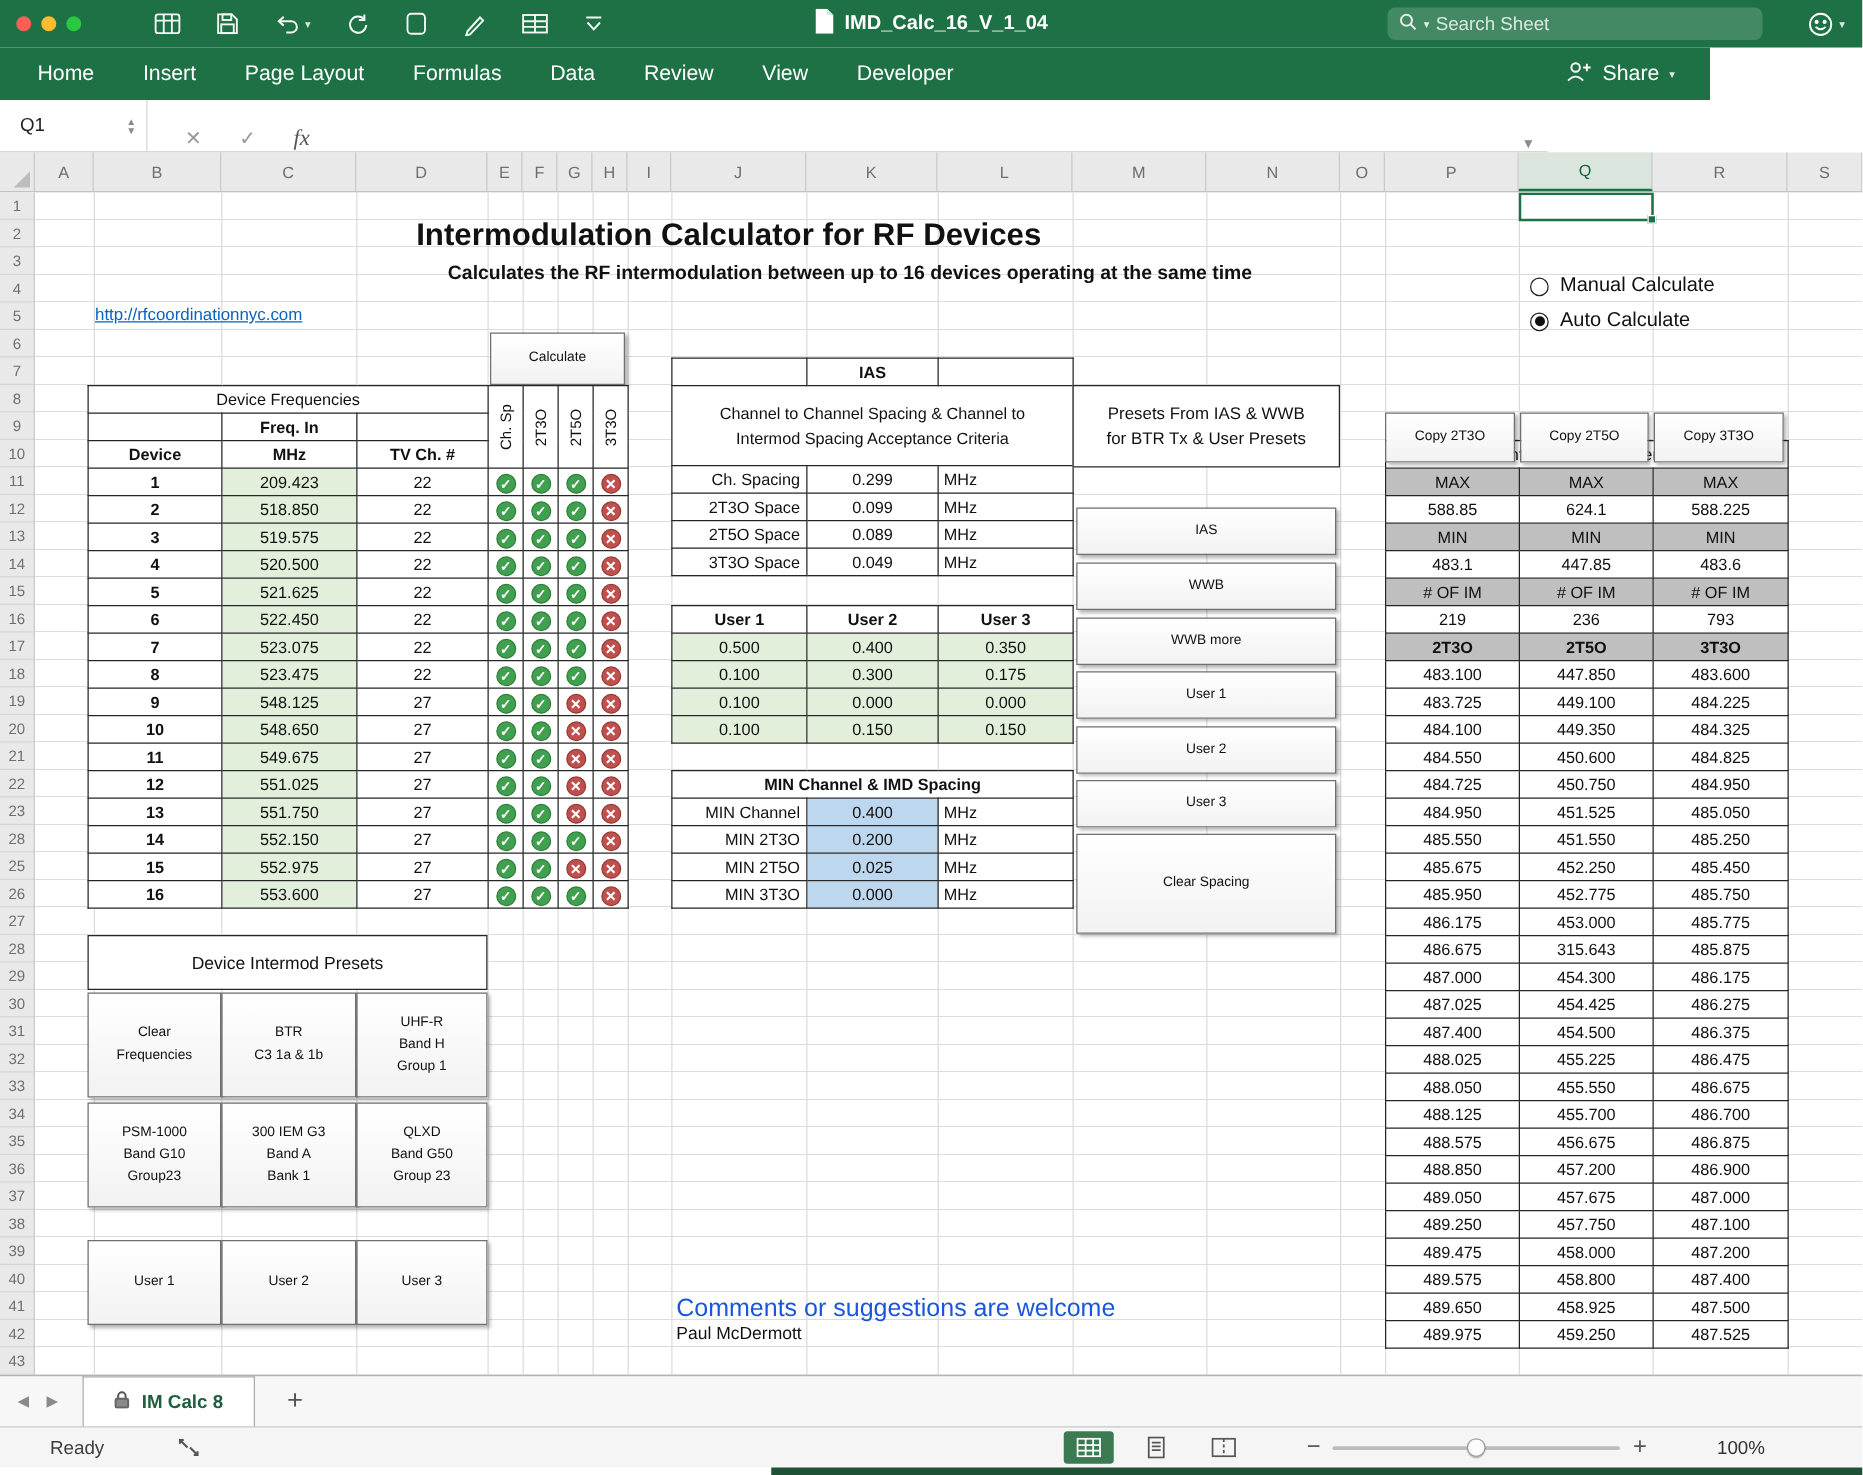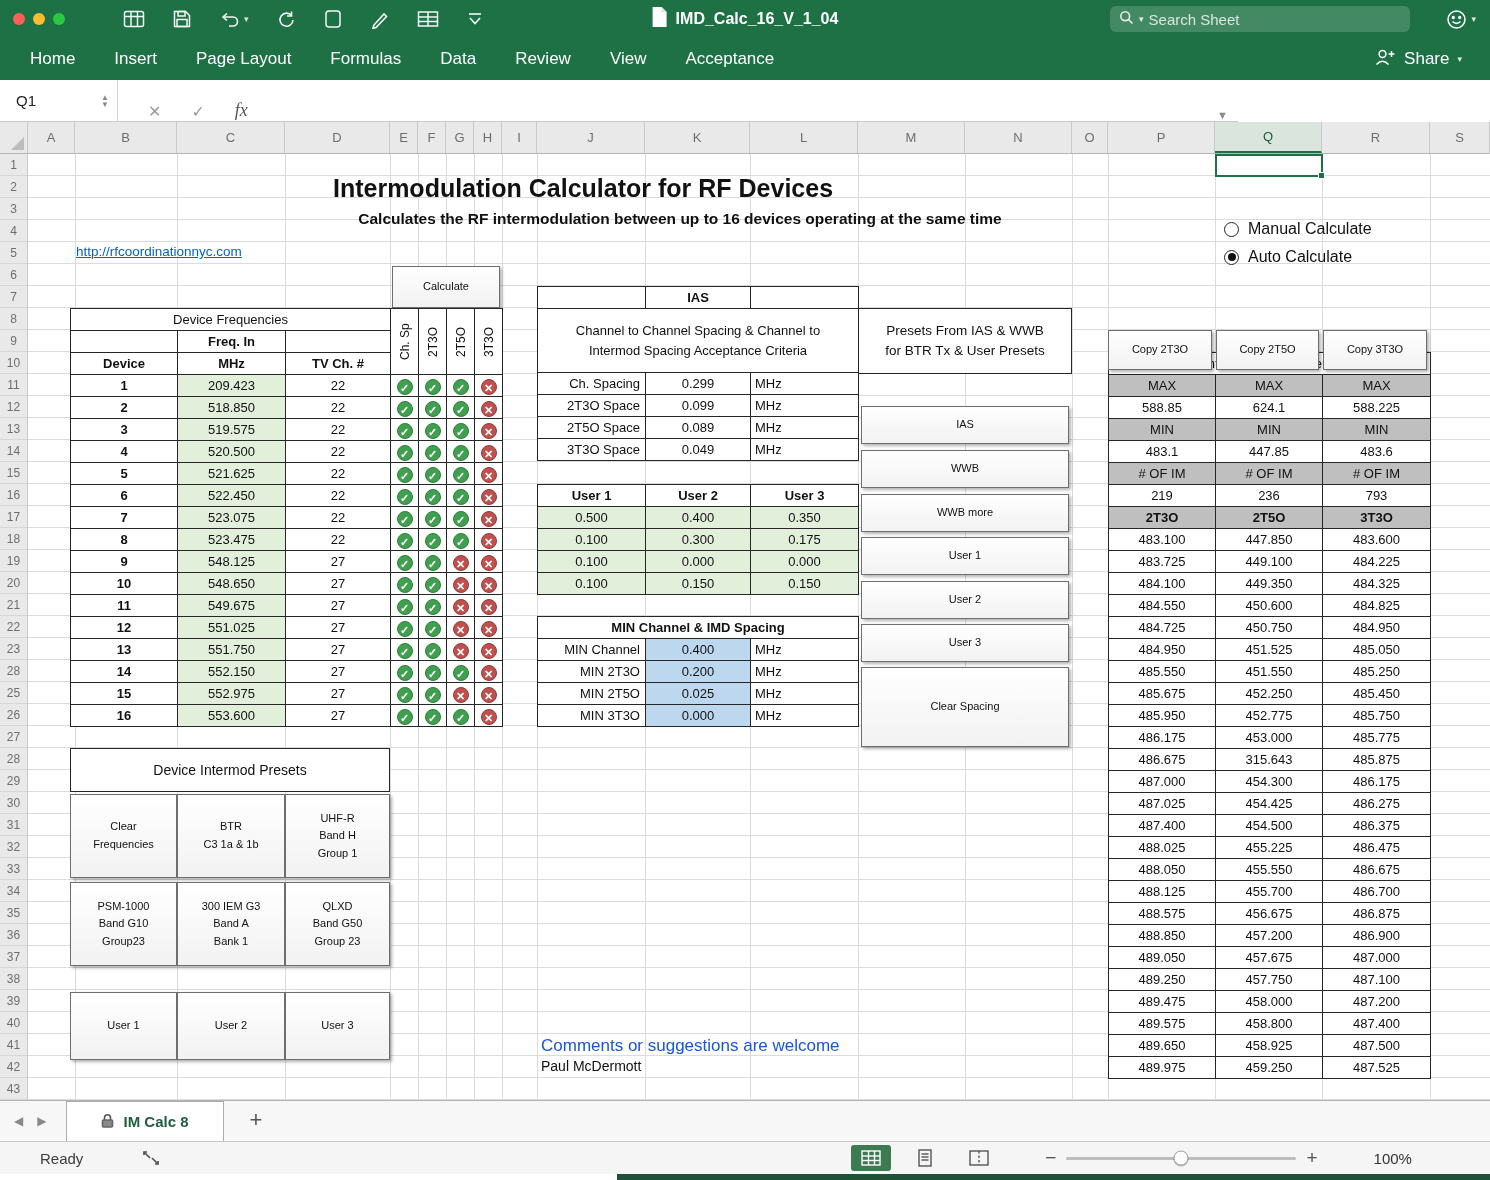--- a/index.html
+++ b/index.html
@@ -10,21 +10,21 @@
   .traffic{display:flex;align-items:center;gap:8px;margin-left:13px}
   .tl{width:12px;height:12px;border-radius:50%;display:inline-block}
   .tl.red{background:#FF5F57}.tl.yellow{background:#FEBC2E}.tl.green{background:#28C840}
   .qat{display:flex;align-items:center;gap:27px;margin-left:58px;opacity:.95}
   .qat .qi{display:flex;align-items:center;gap:3px}
   .caret{font-size:9px;color:rgba(255,255,255,.85)}
   .doc-title{position:absolute;left:50%;transform:translateX(-50%);display:flex;align-items:center;gap:8px;font-size:16px;font-weight:bold;white-space:nowrap}
   .searchbox{position:absolute;right:80px;width:300px;height:26px;border-radius:6px;background:rgba(255,255,255,.17);display:flex;align-items:center;gap:5px;padding:0 9px;color:rgba(255,255,255,.8);font-size:15px}
   .smiley{position:absolute;right:14px;display:flex;align-items:center;gap:4px}
   
-  .ribbon{position:absolute;top:38px;left:0;width:1490px;height:42px;background:#1E7145;display:flex;align-items:center;color:#fff}
+  .ribbon{position:absolute;top:38px;left:0;width:1368px;height:42px;background:#1E7145;display:flex;align-items:center;color:#fff}
   .tabswrap{display:flex;align-items:center;gap:39px;margin-left:30px;font-size:17px}
   .rtab{cursor:default;white-space:nowrap}
   .share{position:absolute;right:28px;display:flex;align-items:center;gap:8px;font-size:17px}
   
   .fbar{position:absolute;top:80px;left:0;width:1238px;height:42px;background:#fff;border-bottom:1px solid #C9C9C9;display:flex;align-items:flex-end}
   .namebox{width:118px;height:100%;border-right:1px solid #D5D5D5;display:flex;align-items:center;padding-left:16px;font-size:15px;color:#222;gap:14px}
   .steppers{display:flex;flex-direction:column;font-size:8px;color:#8a8a8a;line-height:7px;margin-left:auto;margin-right:8px}
   .fbtn{color:#9a9a9a;font-size:16px;margin-left:30px}
   .fx{font-style:italic;font-family:"Liberation Serif",serif;font-size:18px;color:#555;margin-left:30px}
   .fbinput{flex:1;height:100%}
@@ -43,21 +43,21 @@
   .selection{position:absolute;left:1215px;top:0;width:108px;height:23px;border:2px solid #1E7145;z-index:3}
   .selection .handle{position:absolute;right:-4px;bottom:-4px;width:7px;height:7px;background:#1E7145;border:1px solid #fff}
   
   .ov{position:absolute;z-index:2}
   .pagetitle{left:160px;width:846px;top:20px;font-size:25px;font-weight:bold;text-align:center}
   .pagesub{left:230px;width:900px;top:56px;font-size:15.5px;font-weight:bold;text-align:center}
   .sheetlink{left:76px;top:90px;font-size:13.5px;color:#0563C1;text-decoration:underline}
   .radio-row{left:1224px;display:flex;align-items:center;gap:9px;font-size:16px}
   .radio{width:15px;height:15px;border:1.5px solid #222;border-radius:50%;display:flex;align-items:center;justify-content:center;background:#fff}
   .radio.checked::after{content:'';width:8px;height:8px;background:#111;border-radius:50%}
-  .comment1{left:541px;top:882px;font-size:17px;color:#1A56DB}
+  .comment1{left:541px;top:882px;font-size:20px;color:#1A56DB}
   .comment2{left:541px;top:904px;font-size:14px;color:#111}
   
   .formbtn{position:absolute;z-index:2;background:linear-gradient(#FFFFFF,#F2F2F2);border:1px solid #6F6F6F;box-shadow:2px 2px 3px rgba(0,0,0,.3);display:flex;align-items:center;justify-content:center;text-align:center;font-size:11px;color:#111;white-space:pre-line;line-height:1.6}
   .calcbtn{left:392px;top:112px;width:108px;height:42px}
   .pbtn{left:861px;width:208px}
   
   .xtable{position:absolute;border-collapse:collapse;table-layout:fixed;z-index:2;background:#fff;font-size:13px;color:#111}
   .xtable td{border:1px solid #262626;padding:0;height:21px;line-height:21px;text-align:center;overflow:hidden;white-space:nowrap}
   .xtable td.b{font-weight:bold}
   .xtable td.g{background:#E2EFDA}
@@ -68,21 +68,21 @@
   .xtable td.desc{white-space:normal;line-height:1.5;padding:2px 16px;height:64px}
   .rotcell{vertical-align:bottom}
   .rot{writing-mode:vertical-rl;transform:rotate(180deg);font-size:12px;margin:2px auto;height:60px;line-height:14px}
   .ic{display:inline-block;width:16px;height:16px;border-radius:50%;line-height:16px;font-size:11px;color:#fff;font-weight:bold;vertical-align:middle}
   .ic.ok{background:#41A050;border:1px solid #2F7F3A}
   .ic.bad{background:#C0504D;border:1px solid #973A37}
   .hdrbox{position:absolute;z-index:2;background:#fff;border:1px solid #262626;display:flex;flex-direction:column;align-items:center;justify-content:center;font-size:13.5px;text-align:center;line-height:1.5}
   
   .tabbar{position:absolute;top:1100px;left:0;width:1490px;height:41px;background:#F7F7F7;border-top:1px solid #B5B5B5;display:flex;align-items:flex-end}
   .navarrow{color:#8a8a8a;font-size:12px;margin:0 14px 13px 14px}
-  .sheettab{height:40px;background:#fff;border:1px solid #ABABAB;border-bottom:none;display:flex;align-items:center;gap:9px;padding:0 34px;font-size:15px;font-weight:bold;color:#215E3F;margin-left:6px}
+  .sheettab{height:40px;background:#fff;border:1px solid #ABABAB;border-bottom:none;display:flex;align-items:center;gap:9px;padding:0 24px;font-size:15px;font-weight:bold;color:#215E3F;margin-left:6px}
   .addtab{color:#555;font-size:22px;margin:0 0 8px 26px;font-weight:normal}
   
   .statusbar{position:absolute;top:1141px;left:0;width:1490px;height:33px;background:#F5F5F5;border-top:1px solid #C8C8C8;display:flex;align-items:center;font-size:15px;color:#3c3c3c}
   .ready{margin-left:40px}
   .statico{margin-left:58px;display:flex;align-items:center}
   .viewbtns{display:flex;align-items:center;gap:14px;margin-left:690px}
   .viewbtn{width:40px;height:26px;display:flex;align-items:center;justify-content:center;border-radius:3px}
   .viewbtn.active{background:#3C7A52}
   .zoomminus,.zoomplus{color:#555;font-size:19px}
   .zoomminus{margin-left:46px}
@@ -182,21 +182,21 @@
 
 <div class="ribbon">
   <div class="tabswrap" id="tabsWrap">
       <span class="rtab">Home</span>
       <span class="rtab">Insert</span>
       <span class="rtab">Page Layout</span>
       <span class="rtab">Formulas</span>
       <span class="rtab">Data</span>
       <span class="rtab">Review</span>
       <span class="rtab">View</span>
-      <span class="rtab">Acceptance</span>
+      <span class="rtab">Developer</span>
     </div>
   <div class="share">
     <span><svg width="22" height="18" fill="none" stroke="#fff" stroke-width="1.5">
           <circle cx="8.5" cy="6" r="3.4"></circle>
           <path d="M2.5 16.5 q6 -6.5 12 0"></path>
           <line x1="17.5" y1="3" x2="17.5" y2="9"></line>
           <line x1="14.5" y1="6" x2="20.5" y2="6"></line>
         </svg></span>
     <span>Share</span>
     <span class="caret">▾</span>

